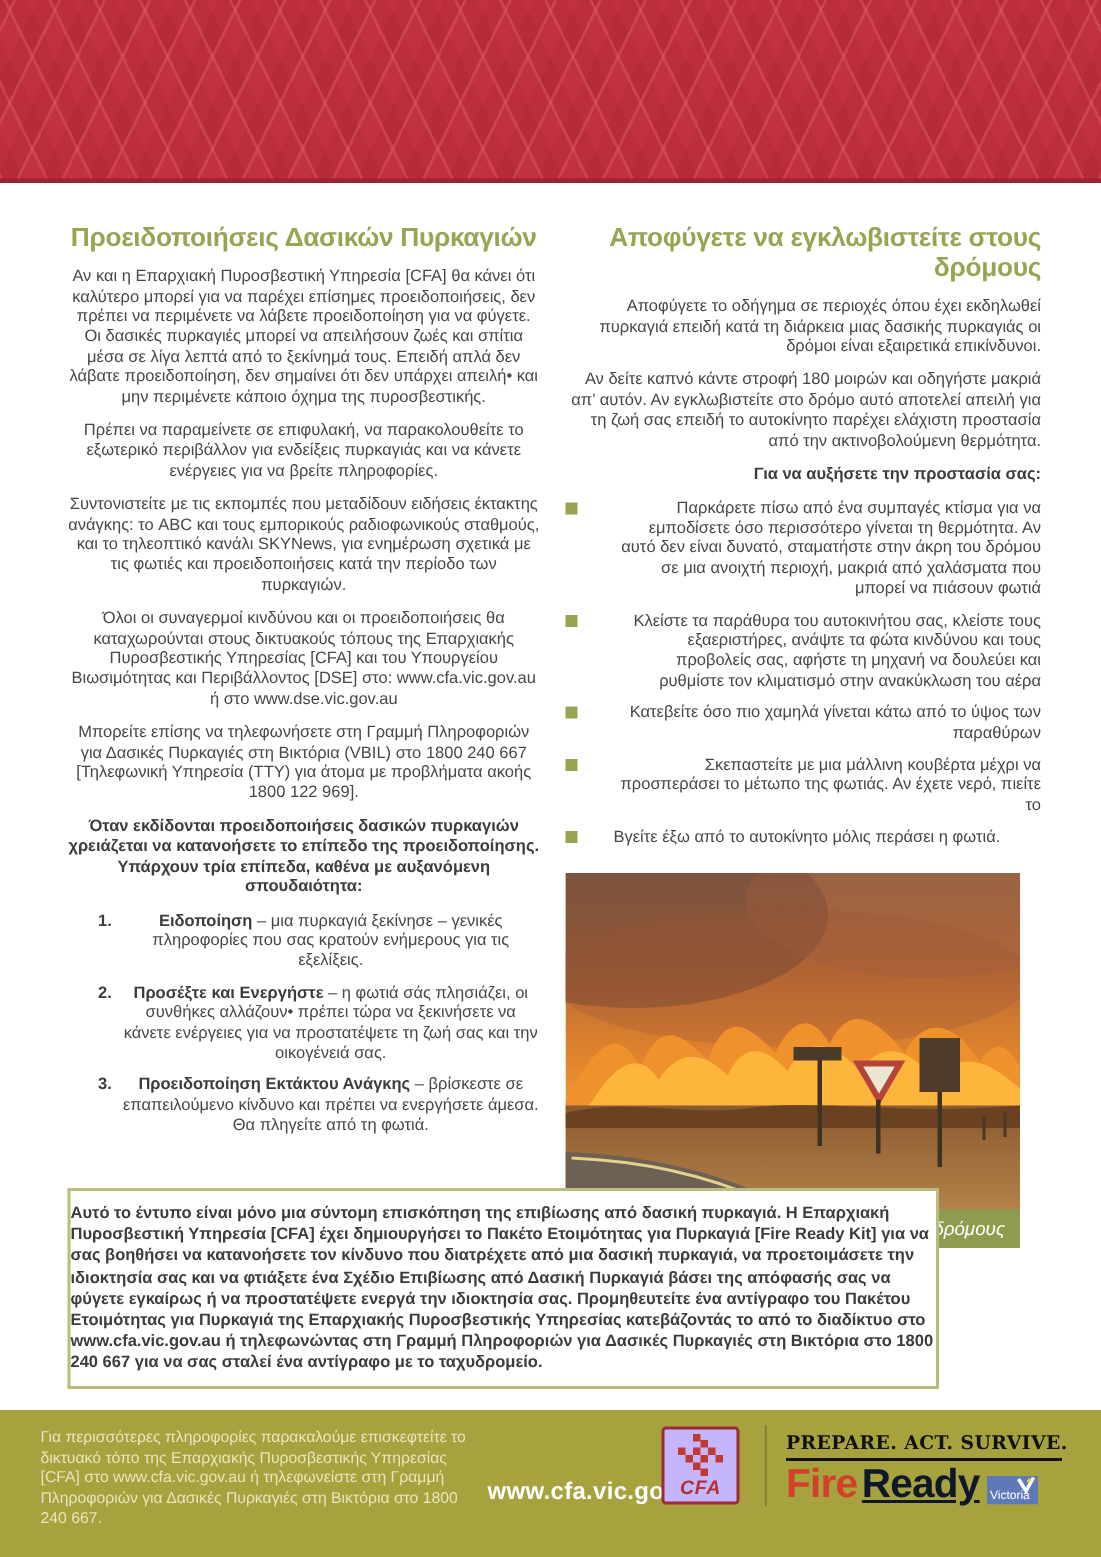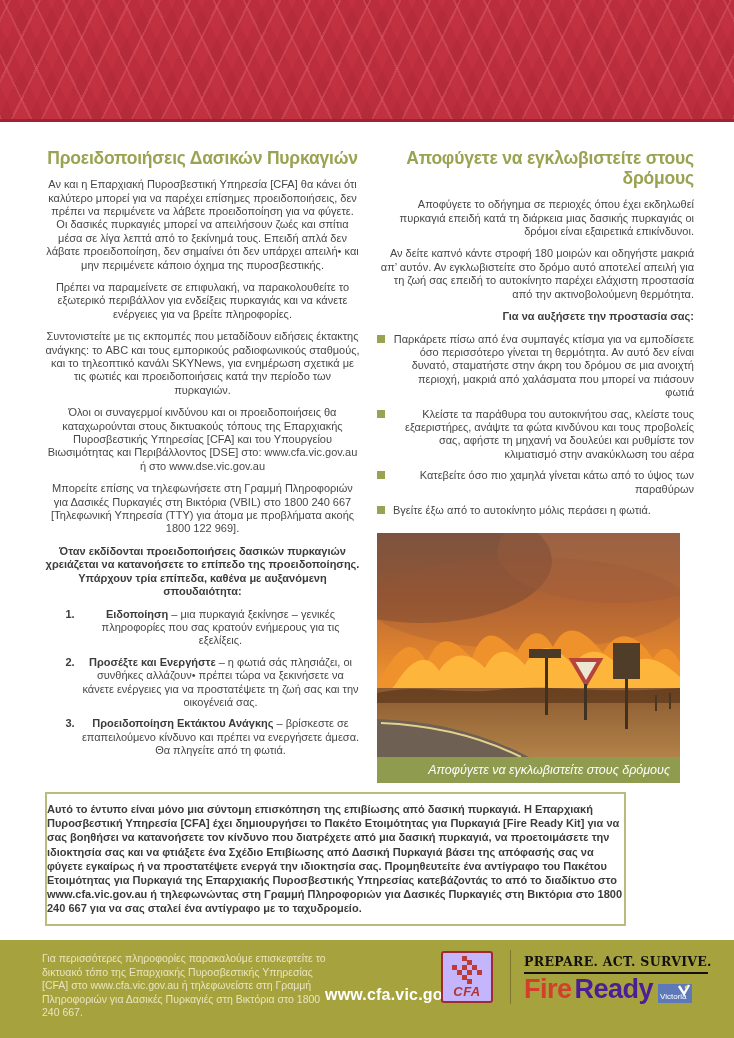--- a/index.html
+++ b/index.html
@@ -38,21 +38,21 @@
   }
   p.bold-text{font-weight:bold;color:#3c3c3c;}
   
   ol.warn-levels{list-style:none;margin:2px 0 0 0;padding:0;}
   ol.warn-levels li{display:flex;margin:0 0 8px 0;font-size:11px;line-height:13.4px;color:#474747;}
   ol.warn-levels .num{flex:none;width:22px;margin-left:14px;font-weight:bold;color:#3c3c3c;}
   ol.warn-levels .li-body{flex:1;}
   ol.warn-levels .li-title{font-weight:bold;color:#3c3c3c;}
   
   ul.protect-list{list-style:none;margin:0;padding:0;}
-  ul.protect-list li{display:flex;gap:8px;margin:0 0 8px 0;font-size:11px;line-height:13.4px;color:#474747;}
+  ul.protect-list li{display:flex;gap:24px;margin:0 0 8px 0;font-size:11px;line-height:13.4px;color:#474747;}
   .sq{flex:none;width:8px;height:8px;background:#9aa351;margin-top:2px;}
   
   figure.photo{margin:16px 0 0 0;width:303px;}
   figure.photo svg{display:block;}
   figure.photo figcaption{
     height:26px;background:#8f9b4e;color:#ffffff;
     font-style:italic;font-size:12.5px;line-height:26px;padding:0 10px;
     white-space:nowrap;overflow:hidden;
   }
   
@@ -61,21 +61,21 @@
     border:2px solid #b9bc7a;background:#ffffff;padding:8px 0;
   }
   .summary-box p{
     margin:0;font-size:11px;line-height:14.2px;font-weight:bold;color:#3c3c3c;
   }
   
   .footer{
     position:absolute;left:0;bottom:0;width:734px;height:98px;background:#a6a23e;
   }
   .footer-info{
-    position:absolute;left:42px;top:12px;width:298px;margin:0;
+    position:absolute;left:27px;top:12px;width:298px;margin:0;
     font-size:10.5px;line-height:13.6px;color:#e9e5bd;
   }
   .footer-site{
     position:absolute;left:325px;top:46px;
     color:#ffffff;font-weight:bold;font-size:16px;letter-spacing:.2px;
   }
   .cfa-logo{
     position:absolute;left:441px;top:11px;width:52px;height:52px;box-sizing:border-box;
     background:#c4b5fd;border:2px solid #9e2b33;border-radius:3px;
     display:flex;flex-direction:column;align-items:center;justify-content:center;gap:1px;
@@ -90,21 +90,21 @@
   .tagline{
     font-family:"DejaVu Serif",serif;font-weight:bold;font-size:12.5px;color:#111111;
     letter-spacing:.3px;white-space:nowrap;
   }
   .tagline-rule{height:2px;background:#111111;margin:3px 0 2px 0;width:184px;}
   .brand-row{display:flex;align-items:flex-end;gap:3px;}
   .brand-fire,.brand-ready{
     font-size:27px;font-weight:bold;line-height:1;letter-spacing:-.5px;
   }
   .brand-fire{color:#d2402c;}
-  .brand-ready{color:#4c1d95;}
+  .brand-ready{color:#0f172a;text-decoration:underline;}
   .victoria-logo{position:relative;display:inline-block;width:34px;height:19px;margin-left:2px;}
 </style>
 </head>
 <body>
 
 <div class="page">
 
   <div class="header-band"></div>
 
   <div class="content">
@@ -143,20 +143,24 @@
             <span class="sq"></span>
             <span>Παρκάρετε πίσω από ένα συμπαγές κτίσμα για να εμποδίσετε όσο περισσότερο γίνεται τη θερμότητα. Αν αυτό δεν είναι δυνατό, σταματήστε στην άκρη του δρόμου σε μια ανοιχτή περιοχή, μακριά από χαλάσματα που μπορεί να πιάσουν φωτιά</span>
           </li>
         <li>
             <span class="sq"></span>
             <span>Κλείστε τα παράθυρα του αυτοκινήτου σας, κλείστε τους εξαεριστήρες, ανάψτε τα φώτα κινδύνου και τους προβολείς σας, αφήστε τη μηχανή να δουλεύει και ρυθμίστε τον κλιματισμό στην ανακύκλωση του αέρα</span>
           </li>
         <li>
             <span class="sq"></span>
             <span>Κατεβείτε όσο πιο χαμηλά γίνεται κάτω από το ύψος των παραθύρων</span>
+          </li>
+        <li>
+            <span class="sq"></span>
+            <span>Σκεπαστείτε με μια μάλλινη κουβέρτα μέχρι να προσπεράσει το μέτωπο της φωτιάς. Αν έχετε νερό, πιείτε το</span>
           </li>
         <li>
             <span class="sq"></span>
             <span>Βγείτε έξω από το αυτοκίνητο μόλις περάσει η φωτιά.</span>
           </li>
       </ul>
 
       <figure class="photo">
         <svg width="303" height="224" viewBox="0 0 303 224">
           <defs>

